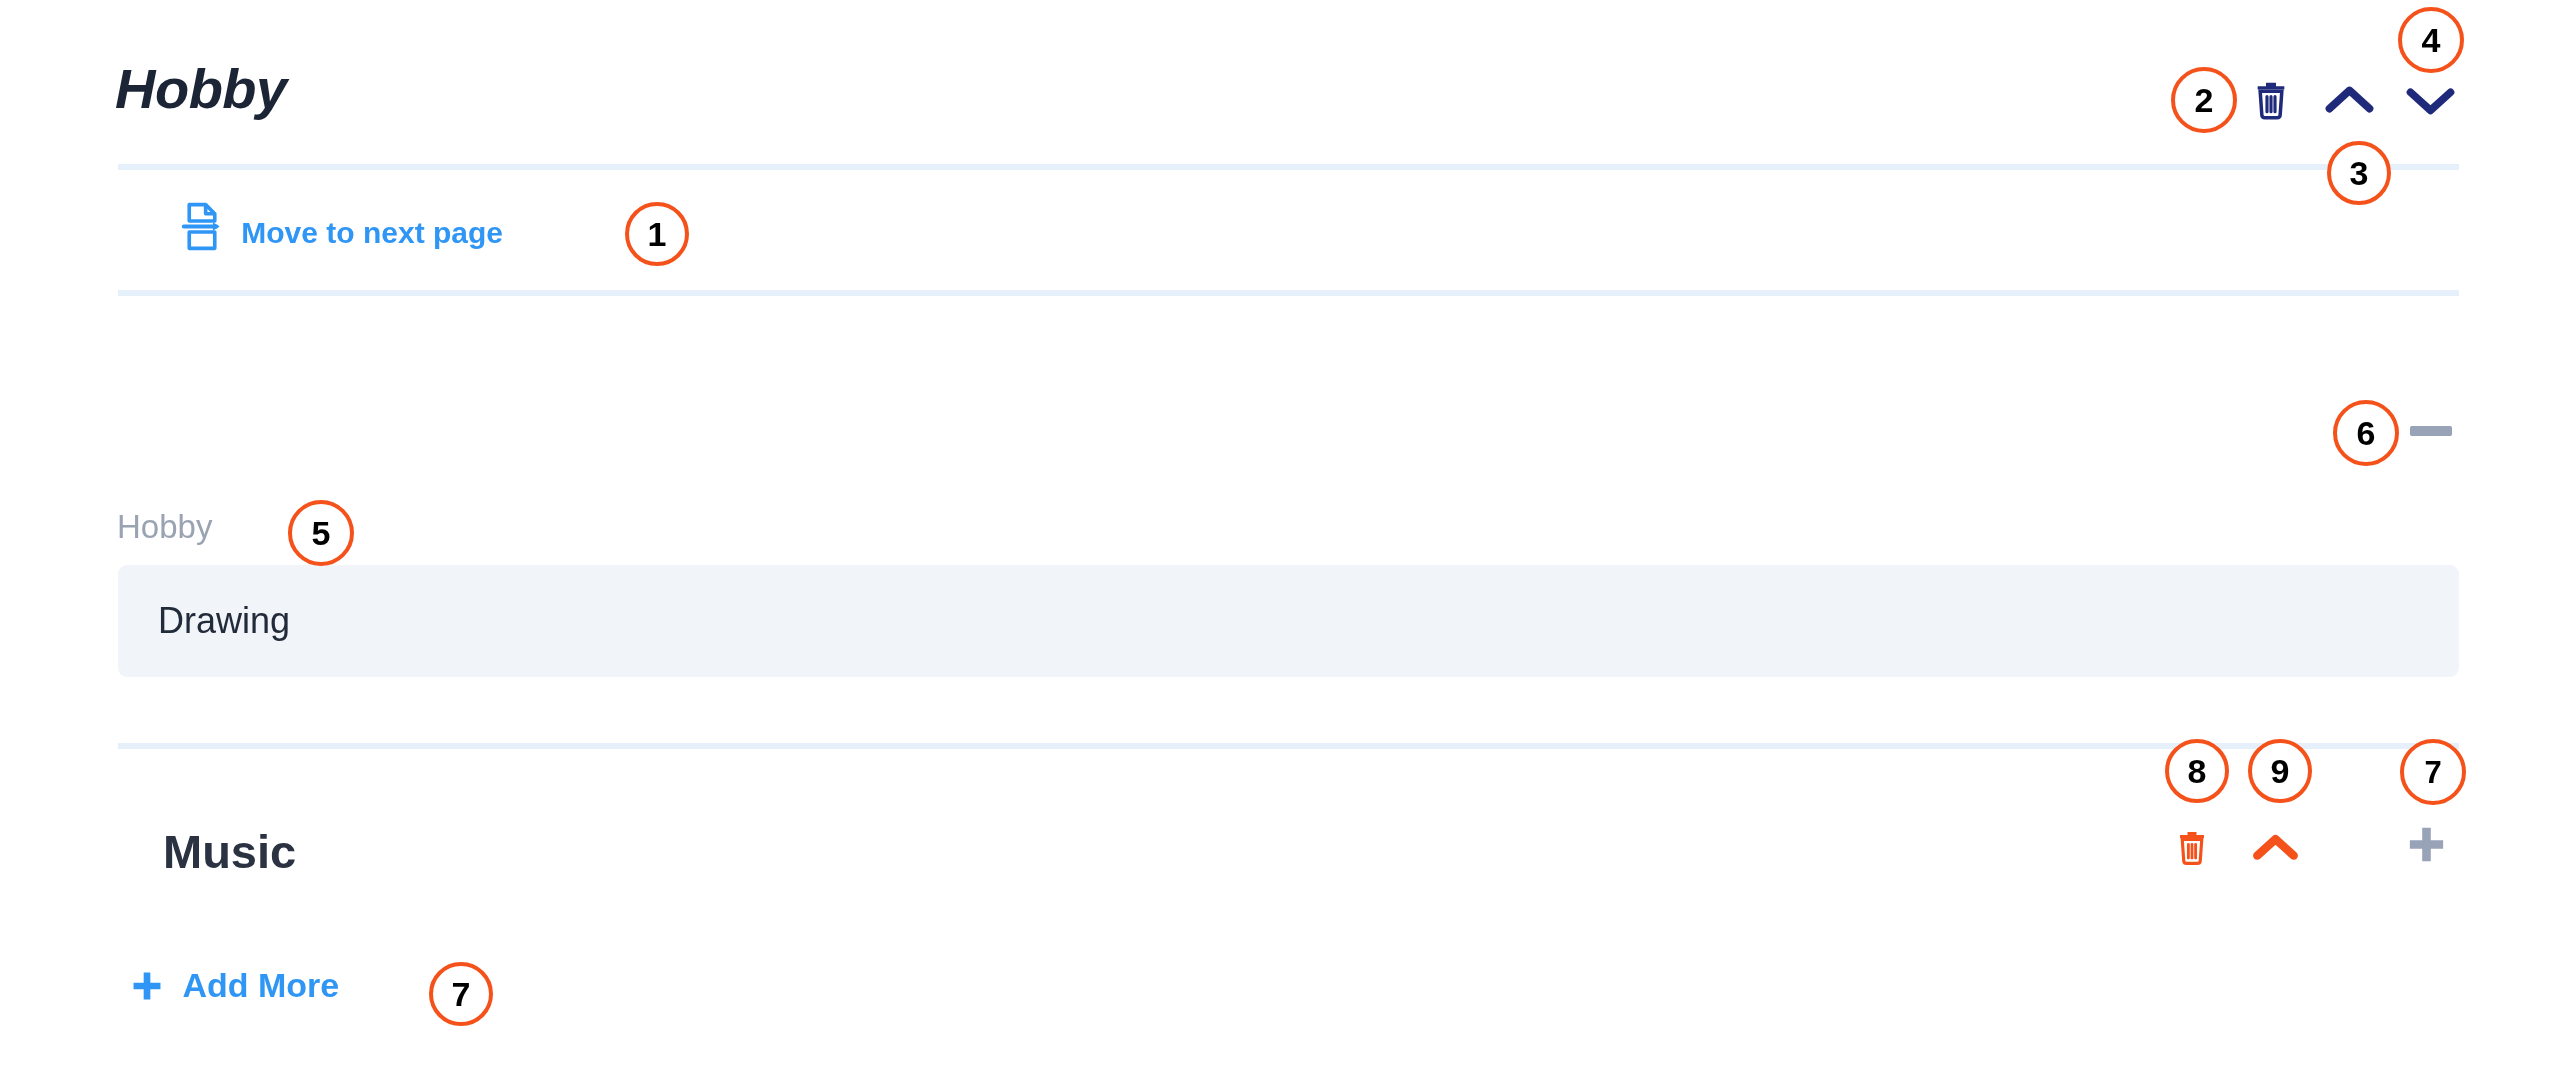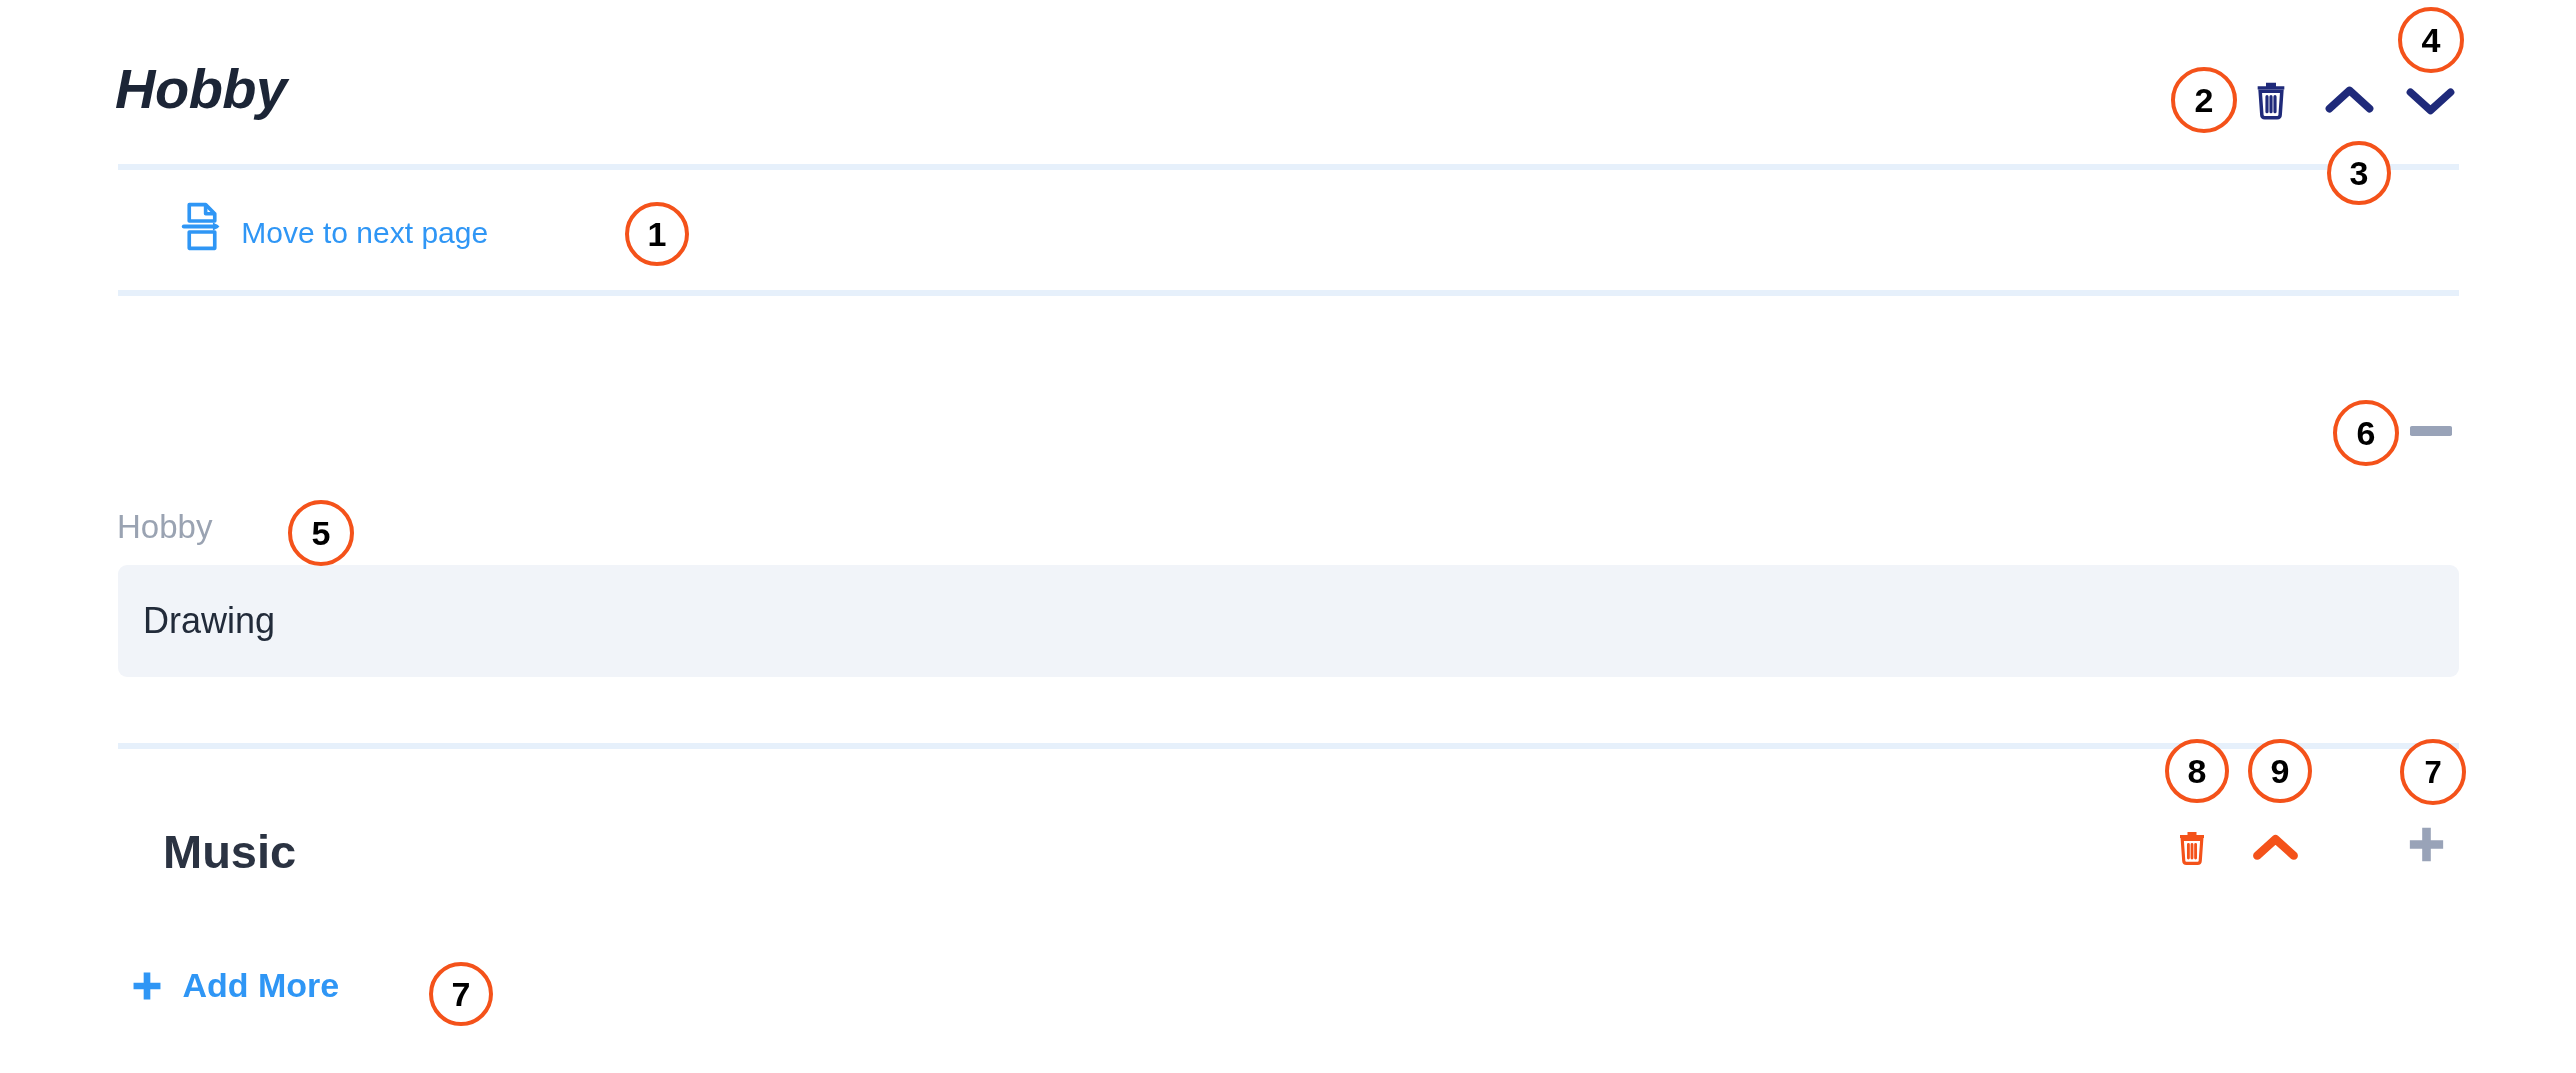--- a/index.html
+++ b/index.html
@@ -52,21 +52,21 @@
     position: absolute;
     left: 180px;
     top: 201px;
     display: flex;
     align-items: center;
     gap: 17.3px;
     cursor: pointer;
   }
   #move-next-page-row .mnp-label {
     font-size: 30px;
-    font-weight: normal;
+    font-weight: bold;
     color: #2f96f5;
     white-space: nowrap;
     margin-top: 12px;
   }
 
   
   #field-label-hobby {
     position: absolute;
     left: 117px;
     top: 508px;
@@ -79,21 +79,21 @@
     left: 118px;
     top: 565px;
     width: 2341px;
     height: 112px;
     background: #f1f4f9;
     border-radius: 9px;
     border: none;
     box-sizing: border-box;
     display: flex;
     align-items: center;
-    padding-left: 25px;
+    padding-left: 40px;
   }
   #field-input-hobby .field-value {
     font-size: 36px;
     color: #222b3a;
     white-space: nowrap;
   }
 
   
   #remove-field-button {
     position: absolute;

